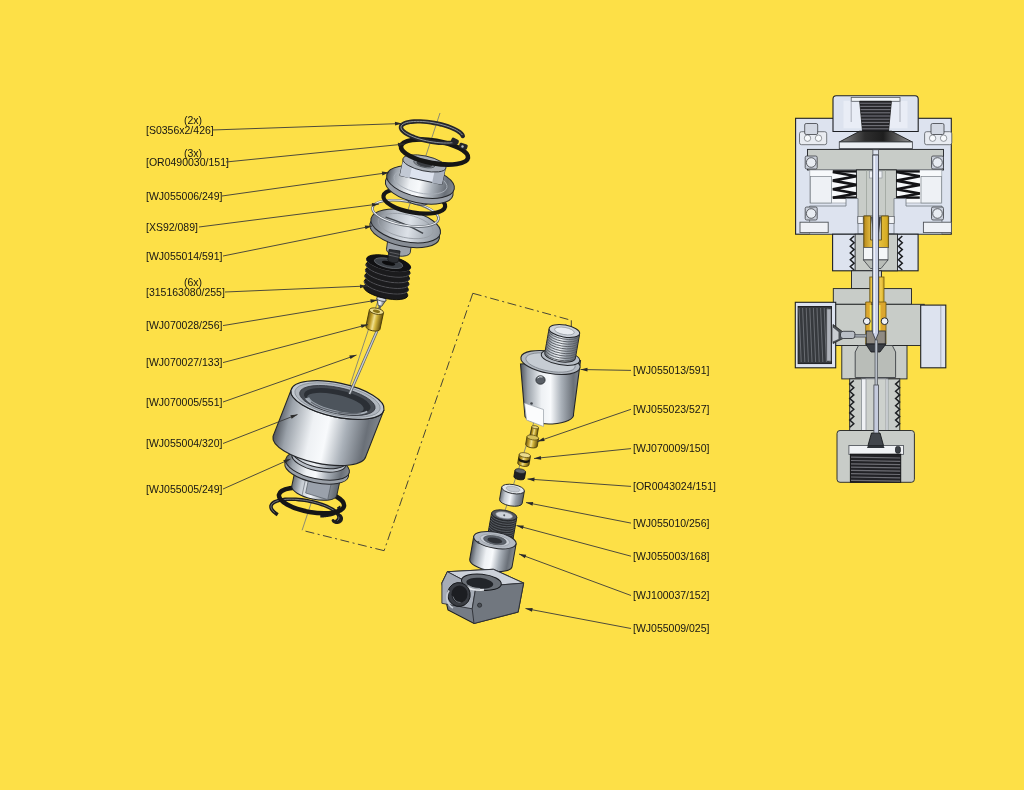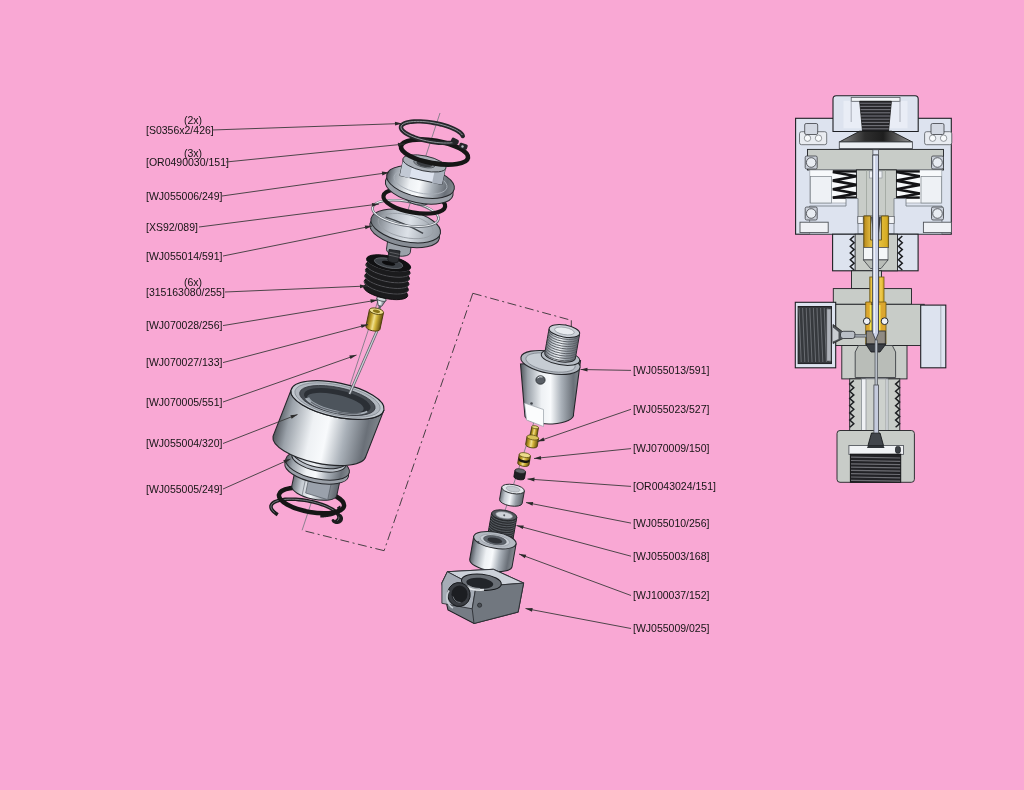--- a/index.html
+++ b/index.html
@@ -1,15 +1,15 @@
 <!DOCTYPE html>
 <html><head><meta charset="utf-8">
 <style>
 html,body{margin:0;padding:0;background:#fff;}
-#page{position:relative;width:1024px;height:790px;background:#f9a8d4;overflow:hidden;}
+#page{position:relative;width:1024px;height:790px;background:#fde047;overflow:hidden;}
 text{font-family:"Liberation Sans",sans-serif;fill:#141414;}
 </style></head>
 <body>
 <div id="page">
 <svg width="1024" height="790" viewBox="0 0 1024 790">
 
 <defs>
 <linearGradient id="met1" x1="0" y1="0" x2="1" y2="0">
  <stop offset="0" stop-color="#50555c"></stop>
           <stop offset="0.12" stop-color="#9ba2aa"></stop>

